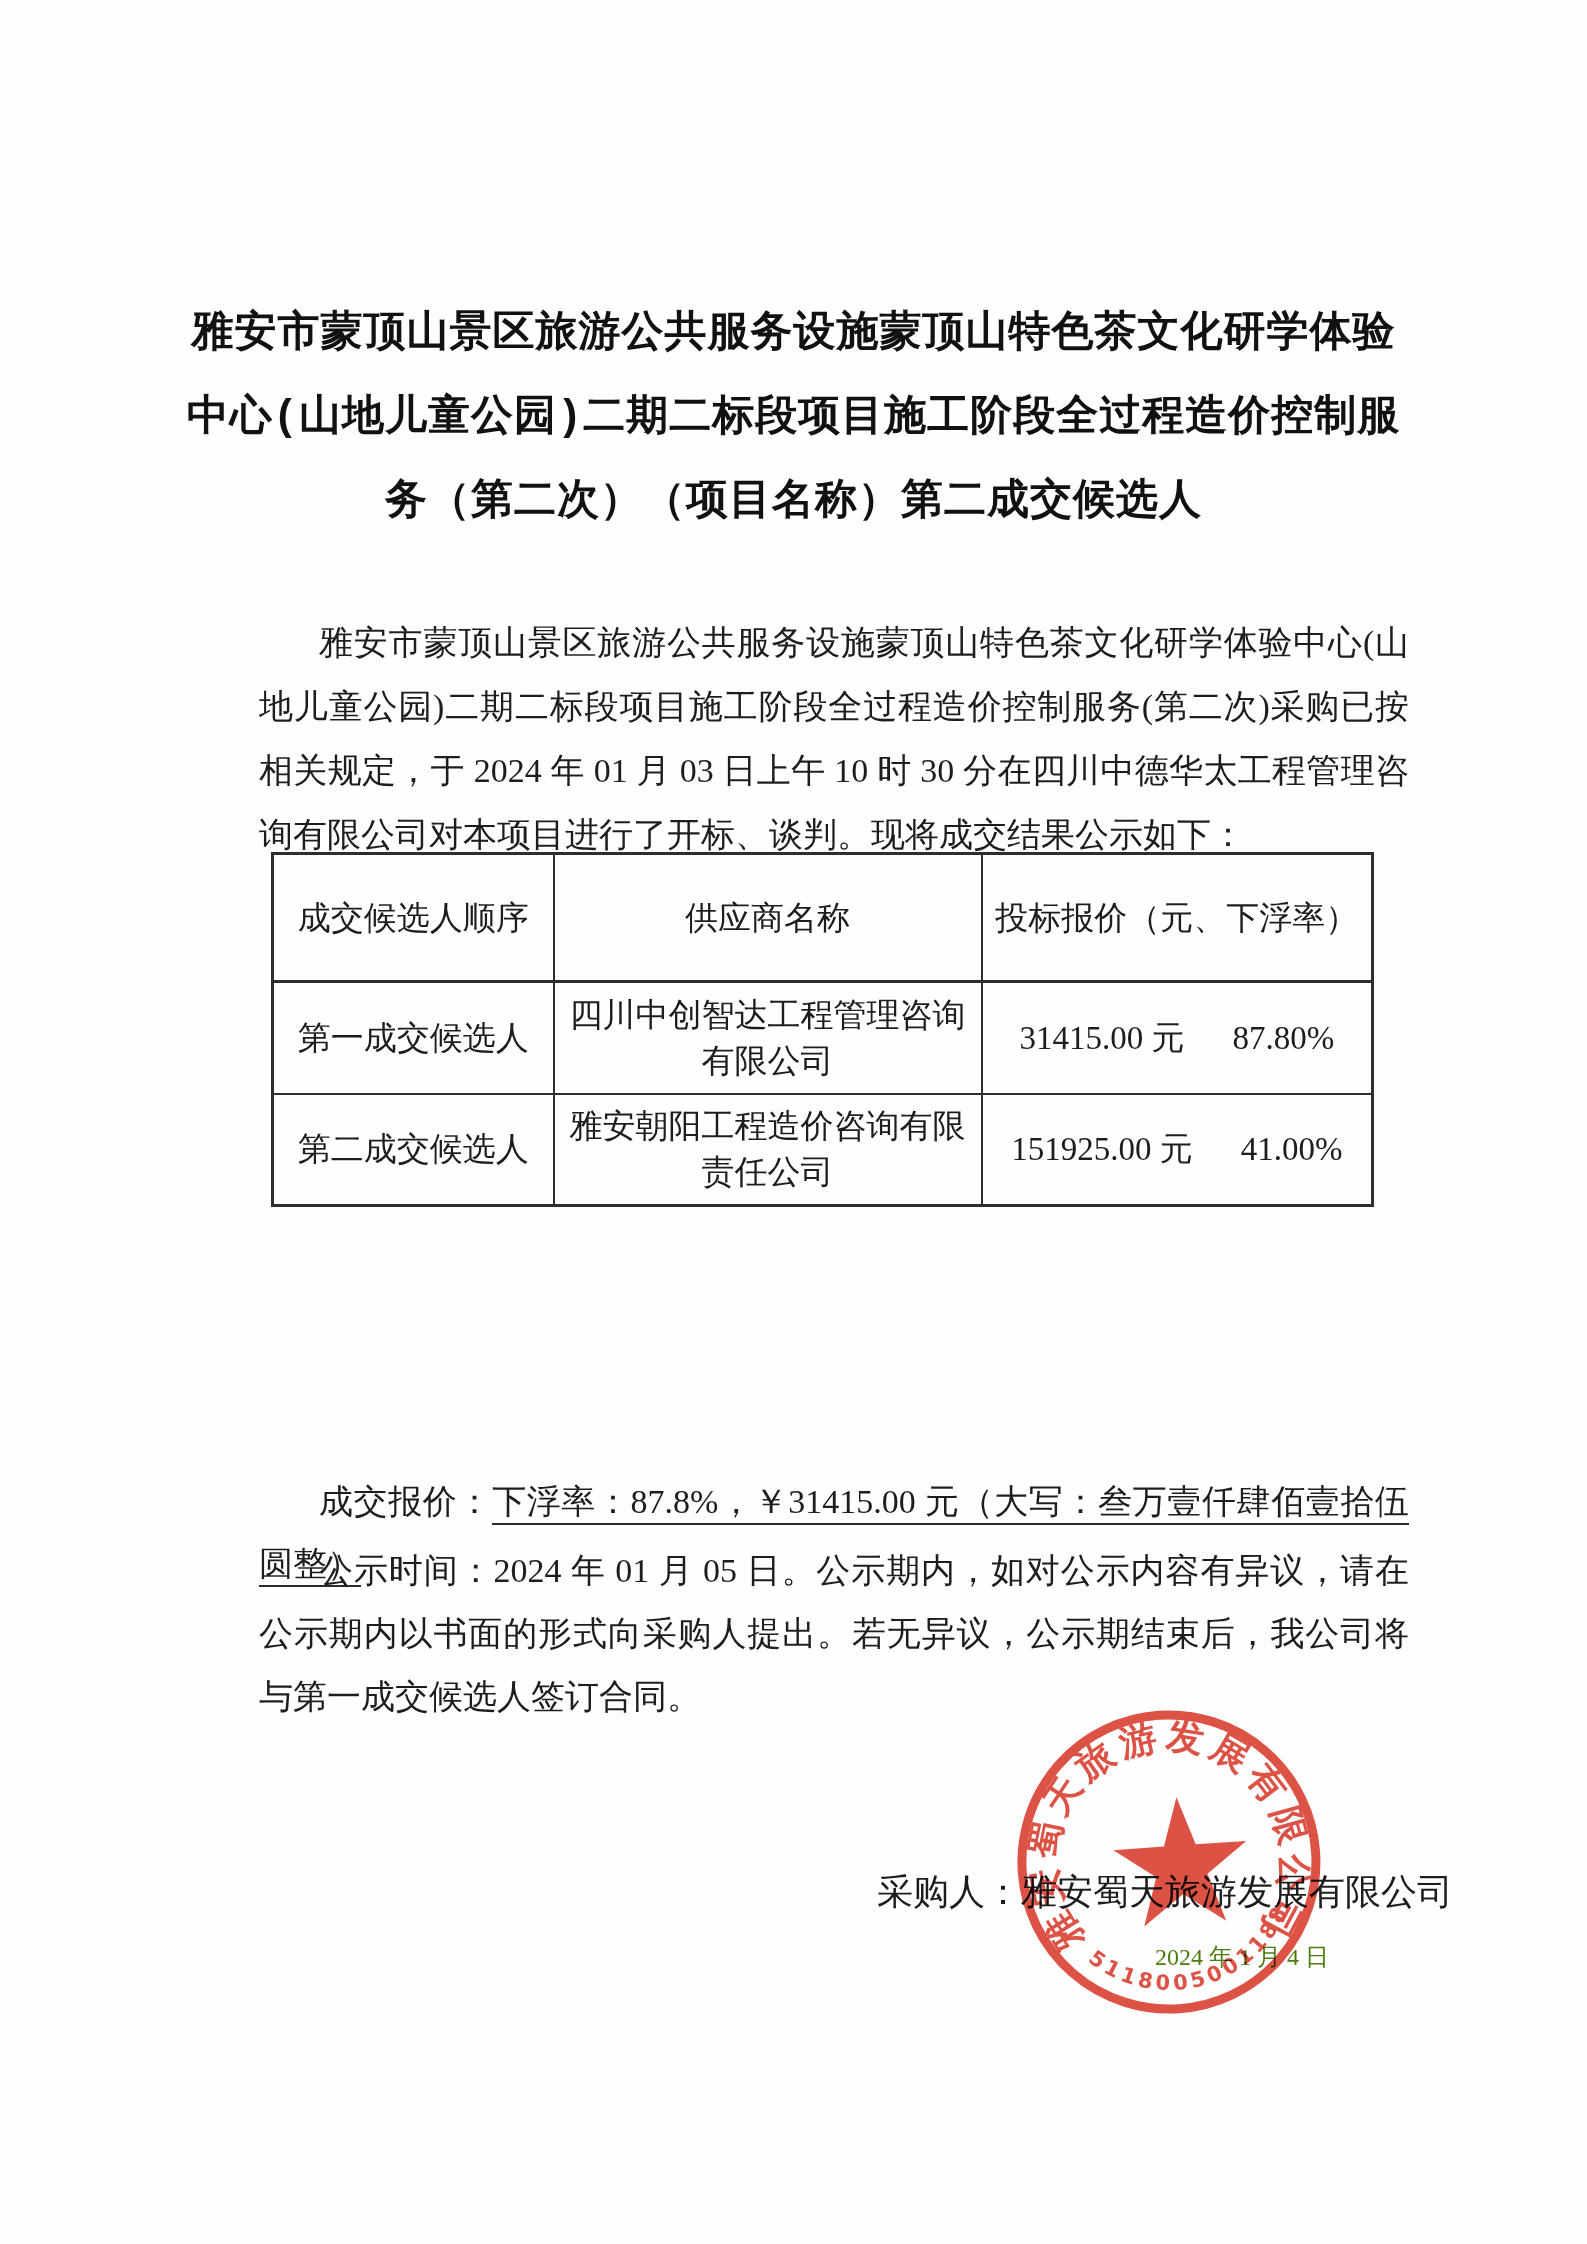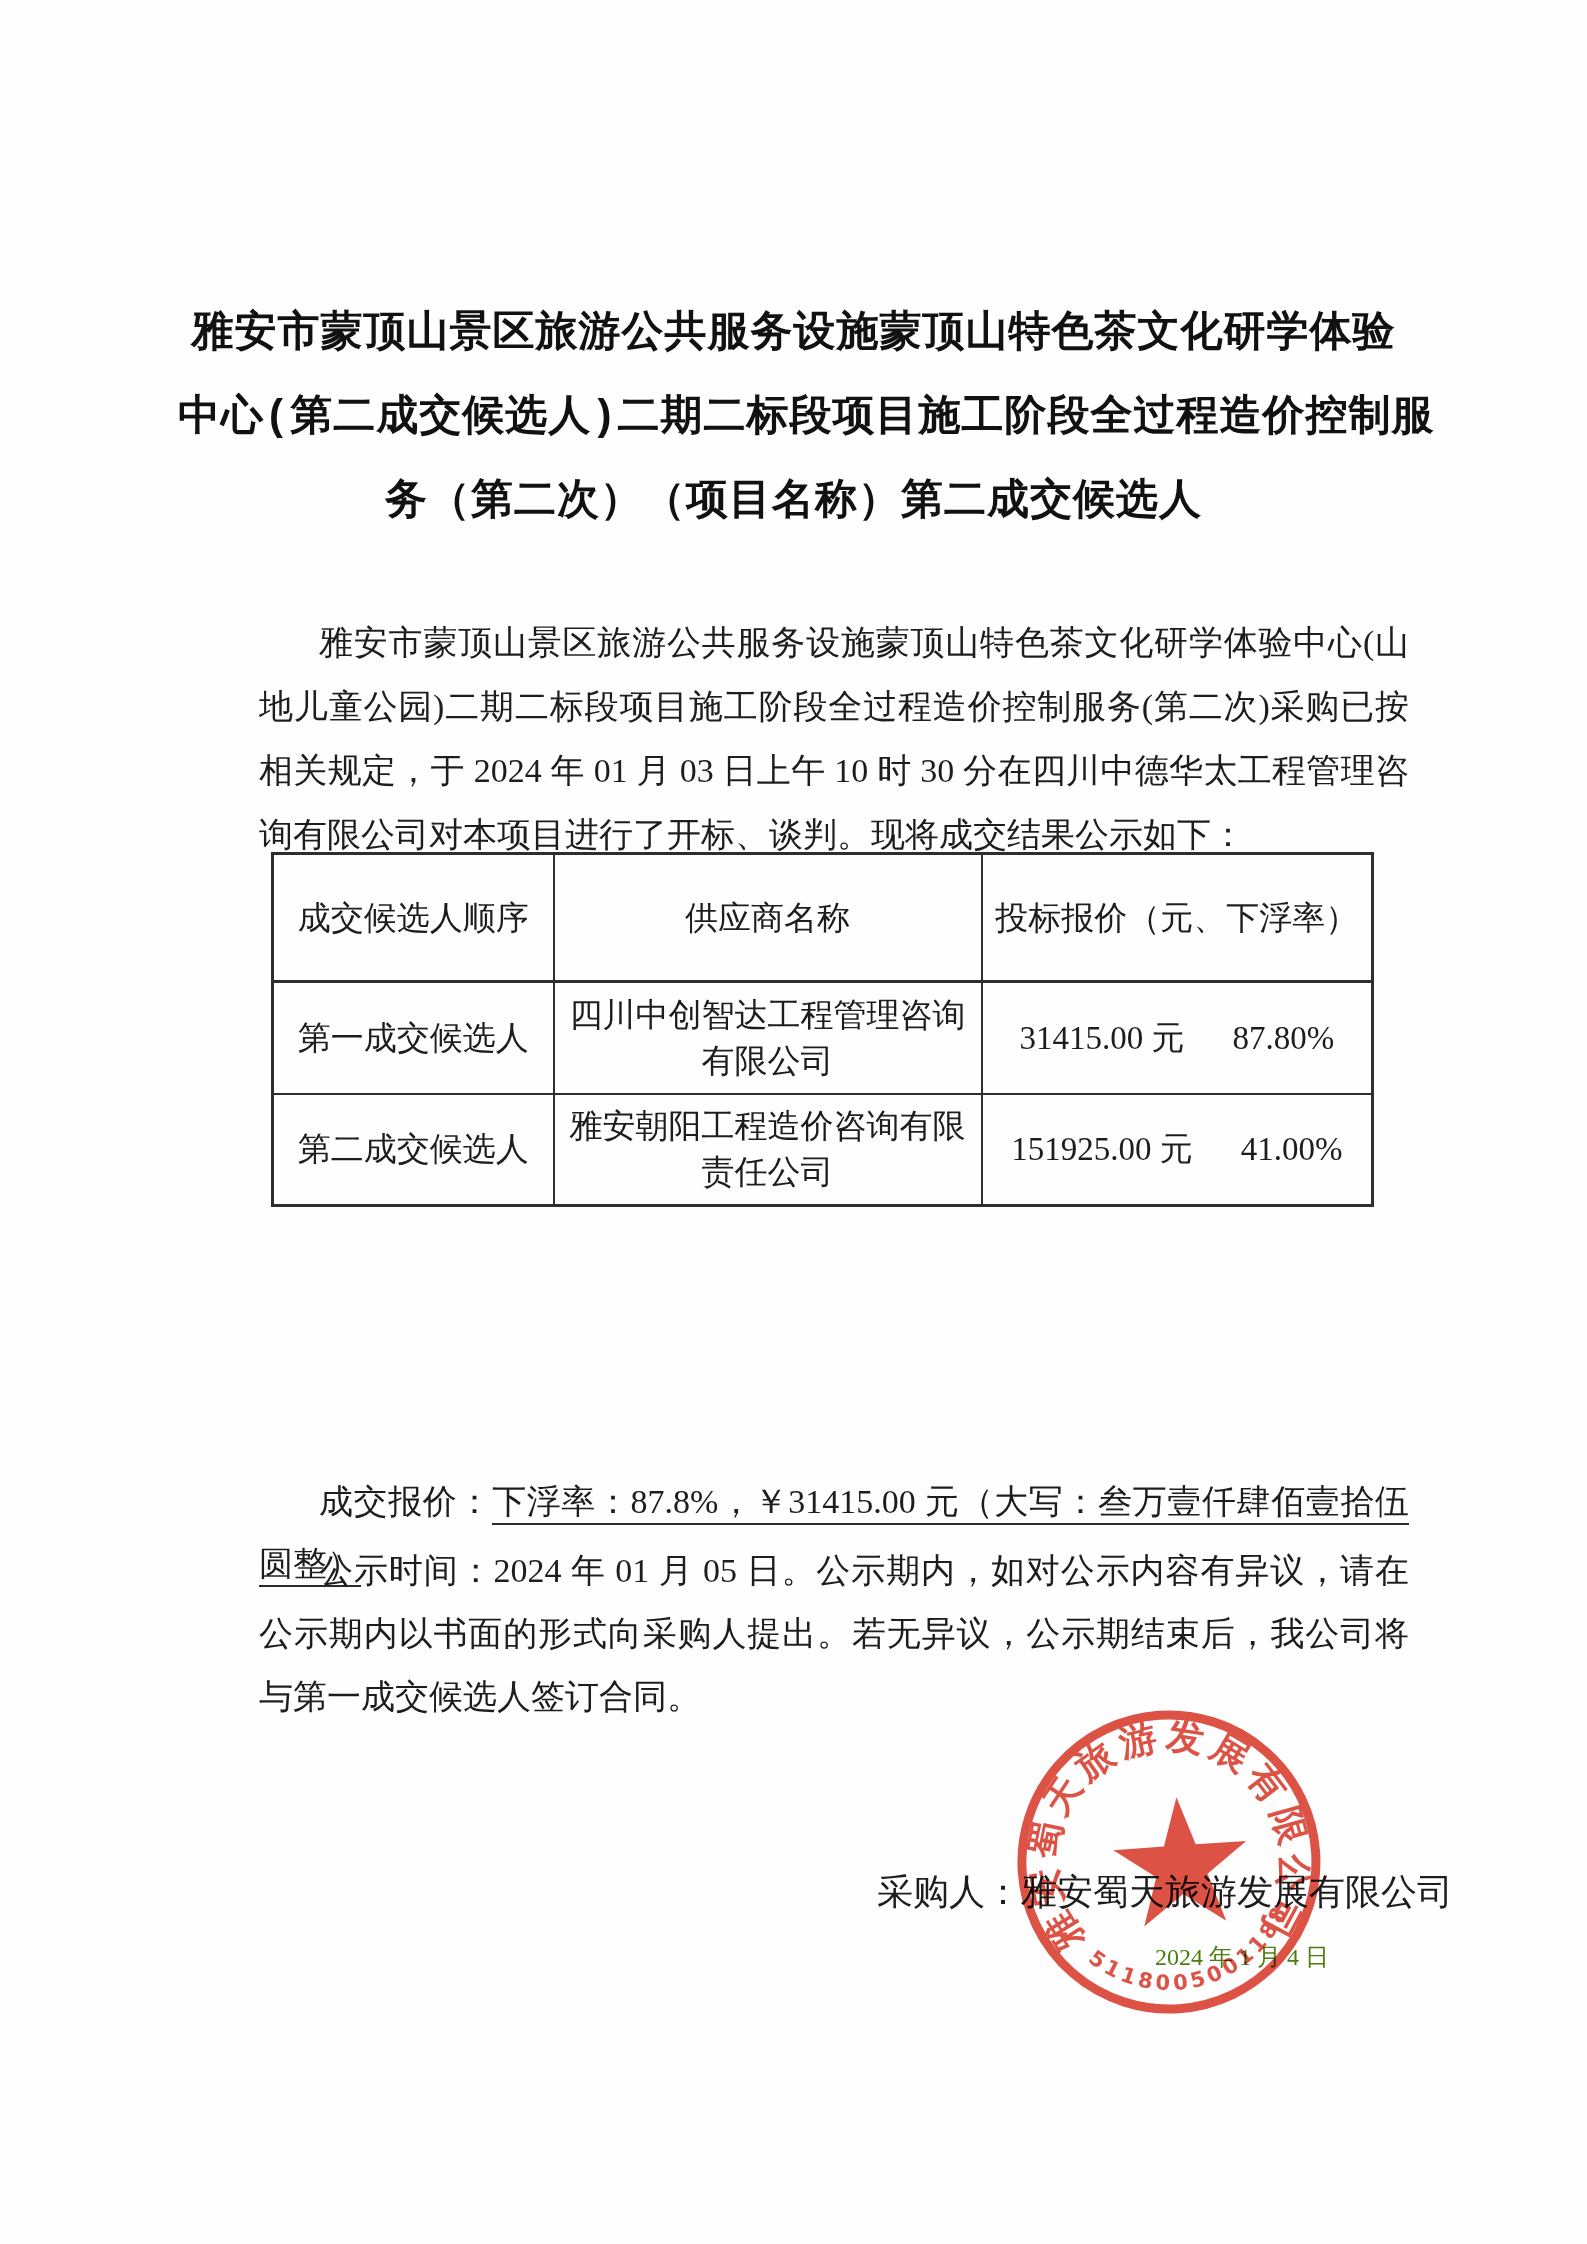--- a/index.html
+++ b/index.html
@@ -128,21 +128,21 @@
   }
   .seal .star { fill: #d93a2b; }
 </style>
 </head>
 <body>
 
 <div class="page">
 
   <h1 class="title">
     <span class="tl">雅安市蒙顶山景区旅游公共服务设施蒙顶山特色茶文化研学体验</span>
-    <span class="tl">中心(第二成交候选人)二期二标段项目施工阶段全过程造价控制服</span>
+    <span class="tl">中心(山地儿童公园)二期二标段项目施工阶段全过程造价控制服</span>
     <span class="tl">务（第二次）（项目名称）第二成交候选人</span>
   </h1>
 
   <p class="para p1">雅安市蒙顶山景区旅游公共服务设施蒙顶山特色茶文化研学体验中心(山地儿童公园)二期二标段项目施工阶段全过程造价控制服务(第二次)采购已按相关规定，于 2024 年 01 月 03 日上午 10 时 30 分在四川中德华太工程管理咨询有限公司对本项目进行了开标、谈判。现将成交结果公示如下：</p>
 
   <div class="tablewrap">
     <table class="result">
       <colgroup>
         <col style="width:281px">
         <col style="width:428px">

